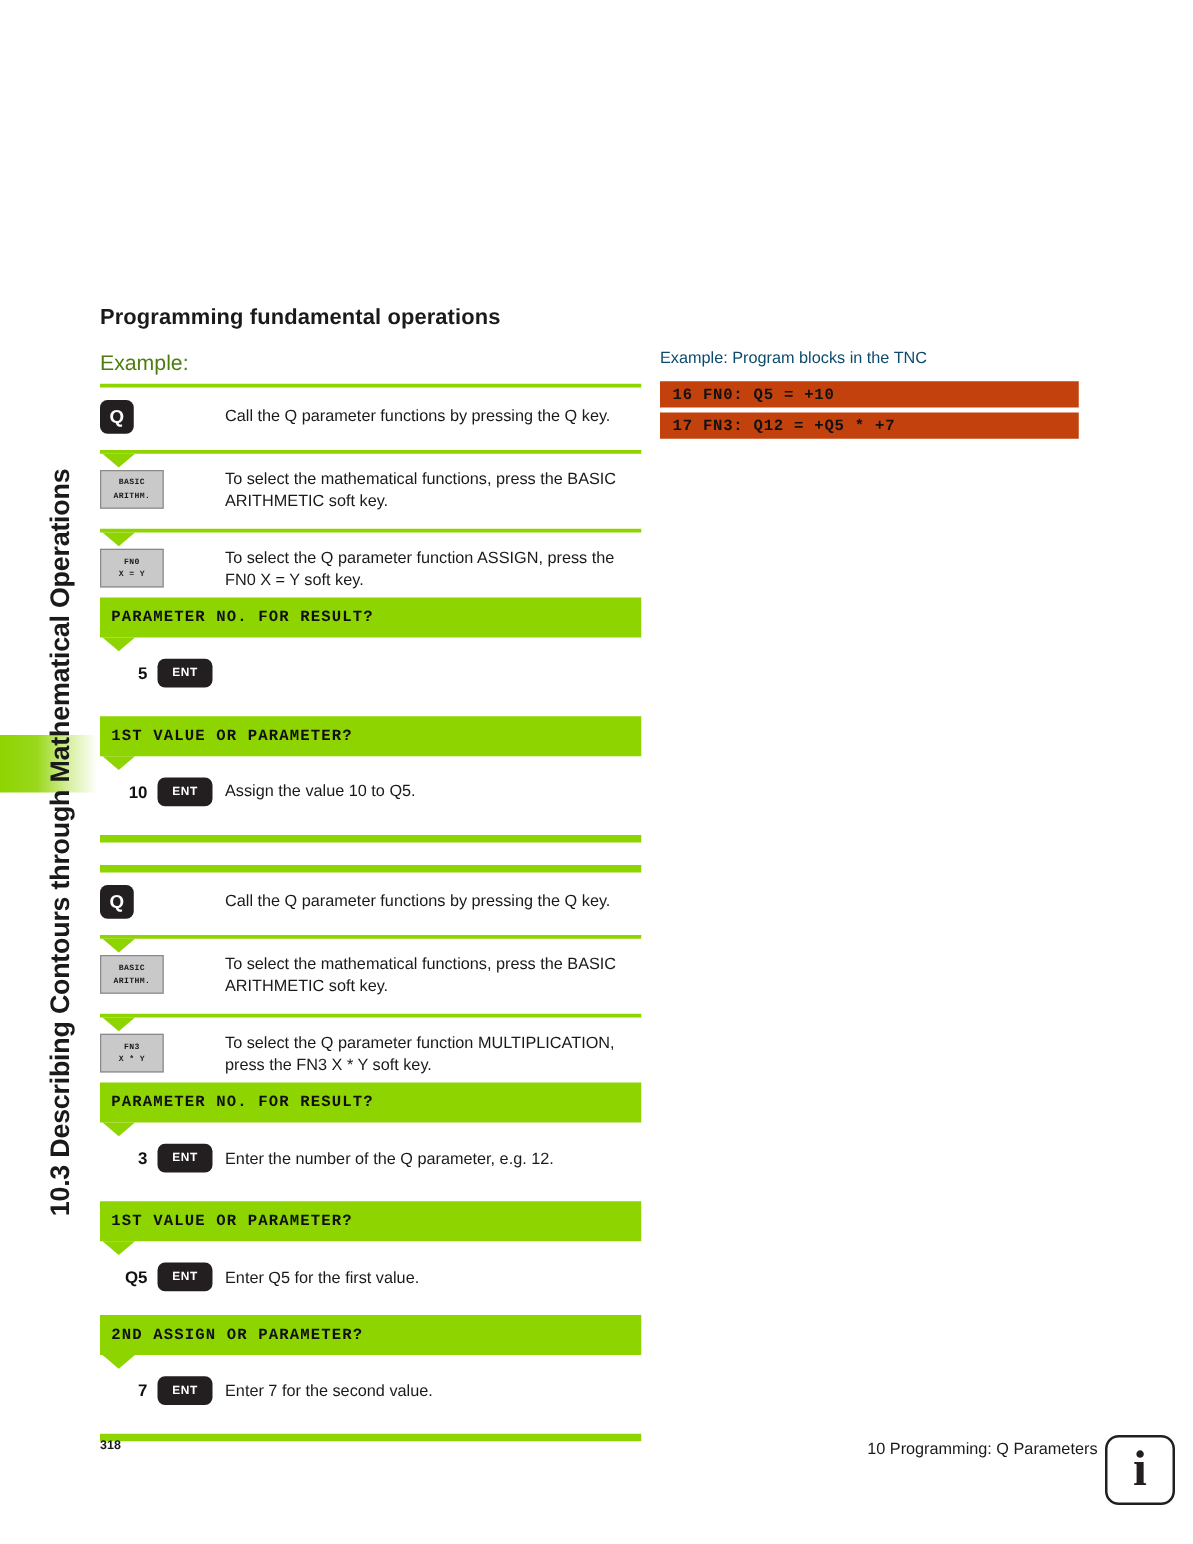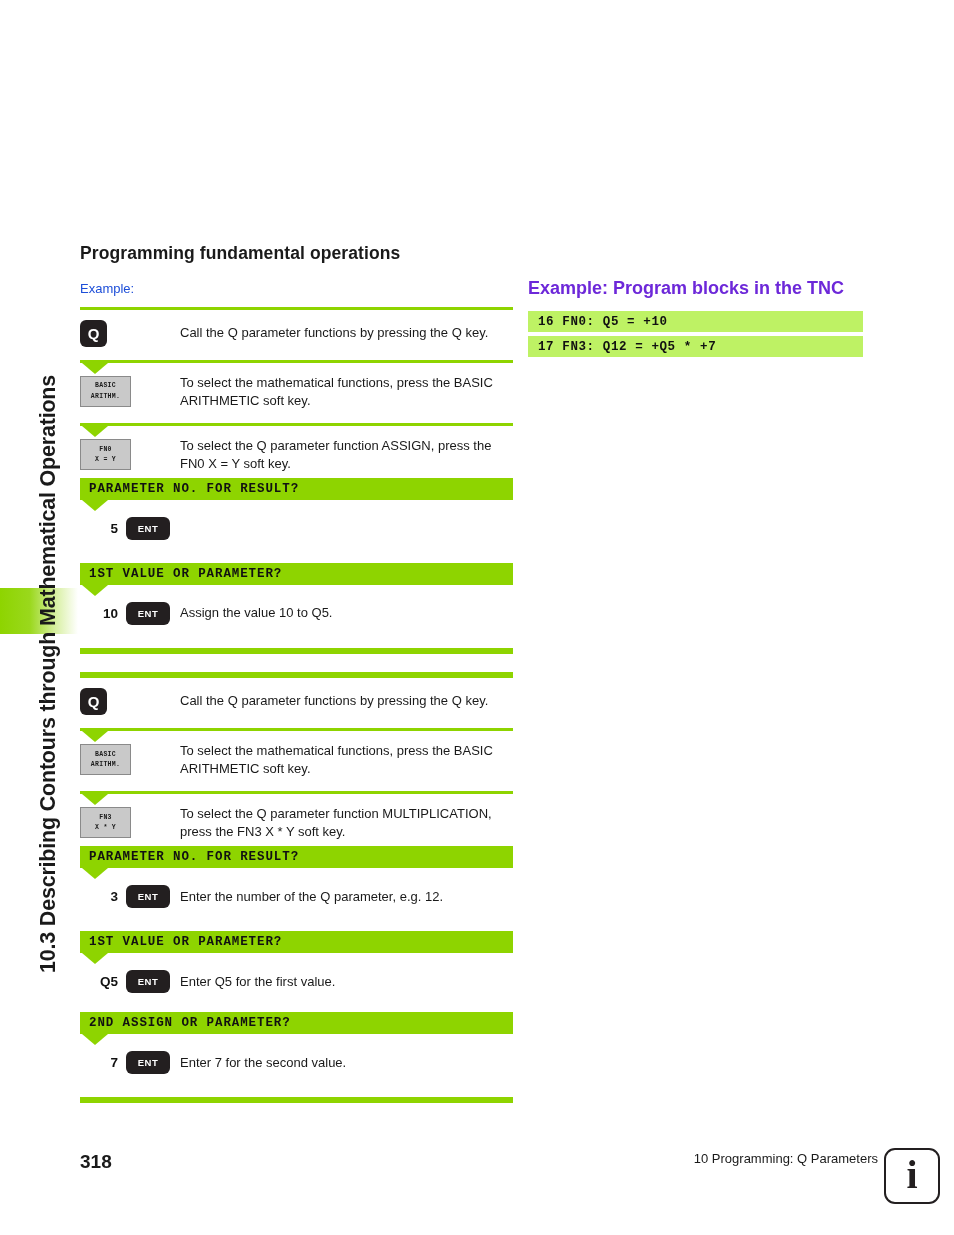--- a/index.html
+++ b/index.html
@@ -58,22 +58,22 @@
     top: 219px;
     font-size: 17.5px;
     font-weight: bold;
     letter-spacing: 0.1px;
   }
 
   #example-label {
     position: absolute;
     left: 0;
     top: 257px;
-    font-size: 13px;
-    color: #1d4ed8;
+    font-size: 17px;
+    color: #4d7c0f;
     text-align: center;
   }
 
   
   #steps {
     position: absolute;
     left: 0;
     top: 283px;
     width: 433px;
   }
@@ -105,21 +105,21 @@
     top: 0;
     width: 0;
     height: 0;
     border-left: 13px solid transparent;
     border-right: 13px solid transparent;
     border-top: 11px solid #8ed400;
   }
 
   .prompt-bar {
     width: 433px;
-    height: 22px;
+    height: 32px;
     background: #8ed400;
     display: flex;
     align-items: center;
     padding-left: 9px;
     box-sizing: border-box;
     font-family: "Liberation Mono", monospace;
     font-size: 12.5px;
     font-weight: bold;
     letter-spacing: 0.9px;
     color: #111111;
@@ -207,47 +207,47 @@
   }
 
   
   #program-panel {
     position: absolute;
     left: 448px;
     top: 254px;
     width: 335px;
   }
   #program-title {
-    font-size: 18px;
-    font-weight: bold;
+    font-size: 13px;
+    font-weight: normal;
     margin-bottom: 12px;
-    color: #6d28d9;
+    color: #0c4a6e;
   }
   .prog-line {
     width: 335px;
     height: 21px;
-    background: #bef264;
+    background: #c2410c;
     display: flex;
     align-items: center;
     padding-left: 10px;
     box-sizing: border-box;
     font-family: "Liberation Mono", monospace;
     font-size: 12.5px;
     font-weight: bold;
     letter-spacing: 0.6px;
     color: #111111;
     margin-bottom: 4px;
   }
 
   
   #footer-page-number {
     position: absolute;
     left: 80px;
     top: 1151px;
-    font-size: 19px;
+    font-size: 10px;
     font-weight: bold;
     color: #1a1a1a;
   }
   #footer-chapter {
     position: absolute;
     right: 76px;
     top: 1151px;
     font-size: 13px;
     color: #1a1a1a;
     white-space: nowrap;

